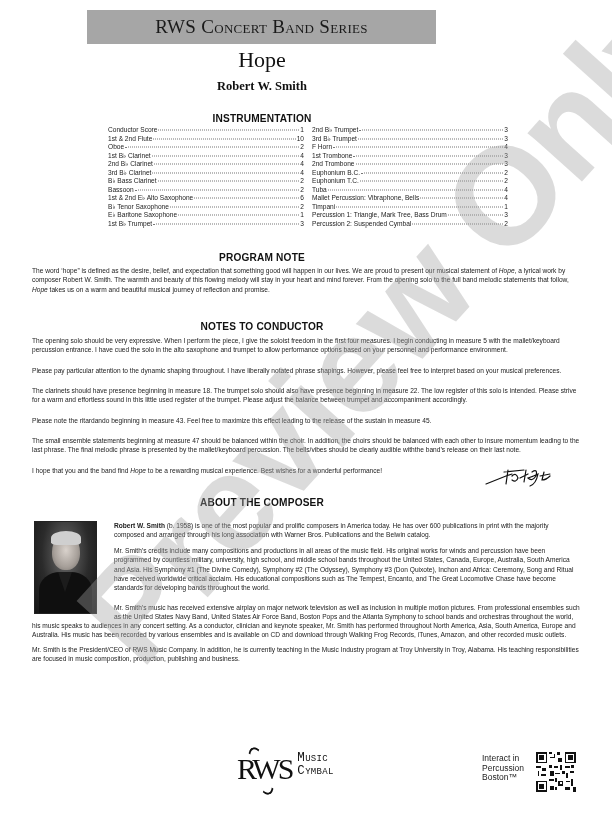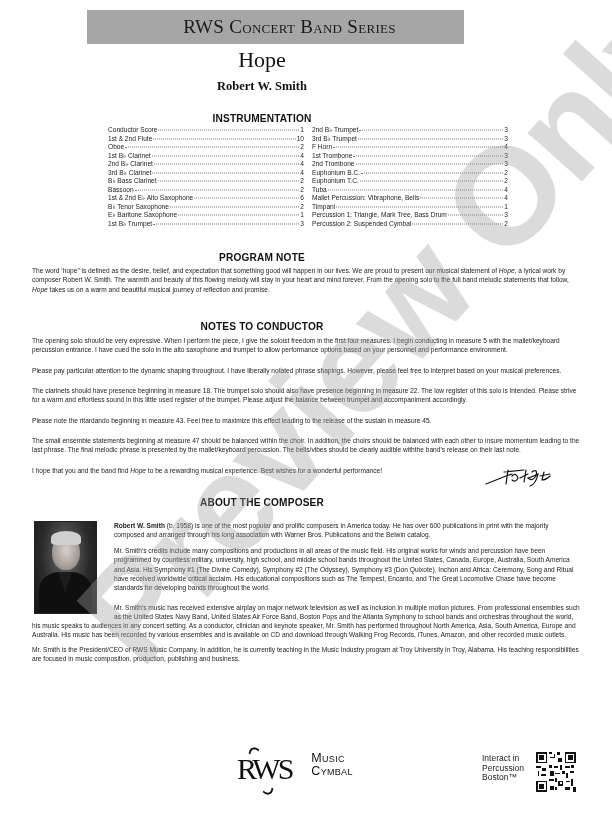--- a/index.html
+++ b/index.html
@@ -1,19 +1,19 @@
 <!DOCTYPE html>
 <html><head>
 <meta charset="utf-8">
 <style>
   html, body { margin: 0; padding: 0; background: #ffffff; }
   body { width: 612px; height: 816px; position: relative; overflow: hidden; font-family: "Liberation Sans", sans-serif; color: #222; }
   .page { position: absolute; inset: 0; }
 
-  .series-banner { position: absolute; left: 87px; top: 10px; width: 349px; height: 34px; background: #a6a6a6; display: flex; align-items: center; justify-content: center; padding-left: 28px; }
+  .series-banner { position: absolute; left: 87px; top: 10px; width: 349px; height: 34px; background: #a6a6a6; display: flex; align-items: center; justify-content: center; }
   .series-banner span { font-family: "Liberation Serif", serif; font-size: 19px; color: #1a1a1a; font-variant: small-caps; letter-spacing: 0.3px; }
 
   .title { position: absolute; left: 0; width: 524px; top: 47px; text-align: center; font-family: "Liberation Serif", serif; font-size: 22px; color: #111; }
   .composer { position: absolute; left: 0; width: 524px; top: 79px; text-align: center; font-family: "Liberation Serif", serif; font-weight: bold; font-size: 12.5px; color: #111; }
 
   .section-head { position: absolute; left: 0; width: 524px; text-align: center; font-family: "Liberation Sans", sans-serif; font-weight: bold; font-size: 11.5px; letter-spacing: 0.2px; color: #111; transform: scaleX(0.88); transform-origin: center; }
 
   .instr-col { position: absolute; top: 126px; width: 196px; }
   .instr-col.left { left: 108px; }
   .instr-col.right { left: 312px; }
@@ -34,21 +34,21 @@
   .bio-para { position: absolute; font-size: 6.6px; line-height: 9.3px; color: #222; }
   .bio-para b { font-weight: bold; }
 
   .signature { position: absolute; left: 484px; top: 466px; width: 72px; height: 24px; }
 
   .watermark { position: absolute; left: -10px; top: 300px; width: 700px; text-align: center; font-family: "Liberation Sans", sans-serif; font-weight: bold; font-size: 138px; color: rgba(160,160,160,0.38); transform: rotate(-48deg); transform-origin: 50% 50%; letter-spacing: -2px; pointer-events: none; white-space: nowrap; }
 
   .rws-logo { position: absolute; left: 237px; top: 752px; width: 130px; height: 48px; display: flex; }
   .rws-logo .mono { font-family: "Liberation Serif", serif; font-size: 30px; color: #111; letter-spacing: -3px; position: relative; }
   .rws-logo .mono .swirl { position: absolute; left: 14px; top: -6px; width: 16px; height: 46px; border: 2px solid #111; border-radius: 50%; border-left-color: transparent; border-right-color: transparent; transform: rotate(-20deg); }
-  .rws-logo .words { margin-left: 20px; font-family: Liberation Sans, sans-serif; font-size: 12.5px; line-height: 13px; color: #111; font-variant: small-caps; letter-spacing: 0.3px; }
+  .rws-logo .words { margin-left: 6px; font-family: Liberation Mono, monospace; font-size: 12.5px; line-height: 13px; color: #111; font-variant: small-caps; letter-spacing: 0.3px; }
 
   .makemusic { position: absolute; left: 482px; top: 754px; font-size: 8.5px; line-height: 9.5px; font-weight: normal; color: #222; }
   .qr { position: absolute; left: 536px; top: 752px; width: 40px; height: 40px; }
 </style>
 </head>
 <body>
 
 <div class="page">
 
   <div class="series-banner">

